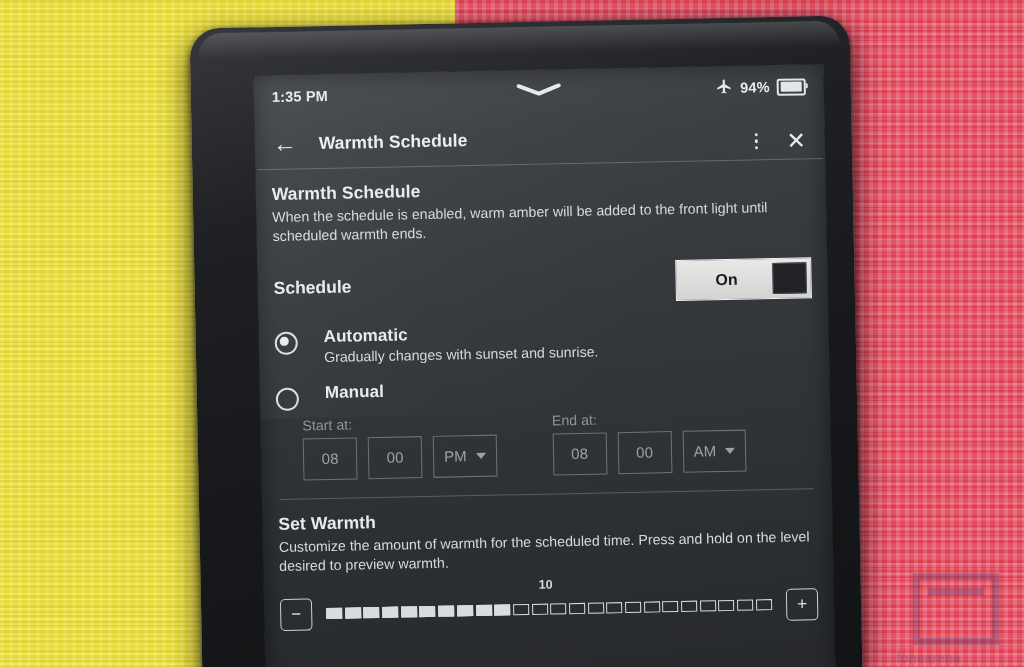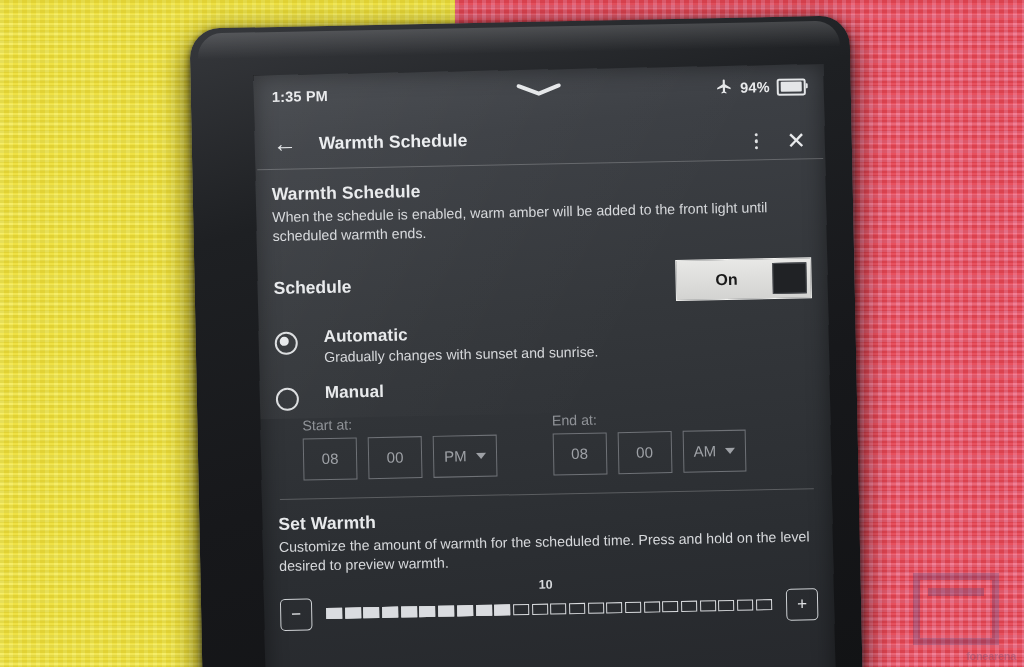--- a/index.html
+++ b/index.html
@@ -163,21 +163,21 @@
     opacity:.30;pointer-events:none;
   }
   #watermark .wm-mark{
     width:72px;height:58px;border:7px solid #4b3a6e;margin:8px auto 0;
     position:relative;
   }
   #watermark .wm-mark::after{
     content:"";position:absolute;left:8px;top:8px;right:8px;height:8px;background:#4b3a6e;
   }
   #watermark .wm-text{
-    text-align:right;font-size:11px;color:#5a4a72;font-weight:bold;margin-top:5px;
+    text-align:left;font-size:14px;color:#5a4a72;font-weight:bold;margin-top:5px;
     letter-spacing:-.3px;
   }
 </style>
 </head>
 <body>
 
 <div class="bg">
   <div class="fabric" id="bg-yellow" style="background: rgb(242, 230, 74);">
     <div class="weave"></div>
     <div class="weave2"></div>

